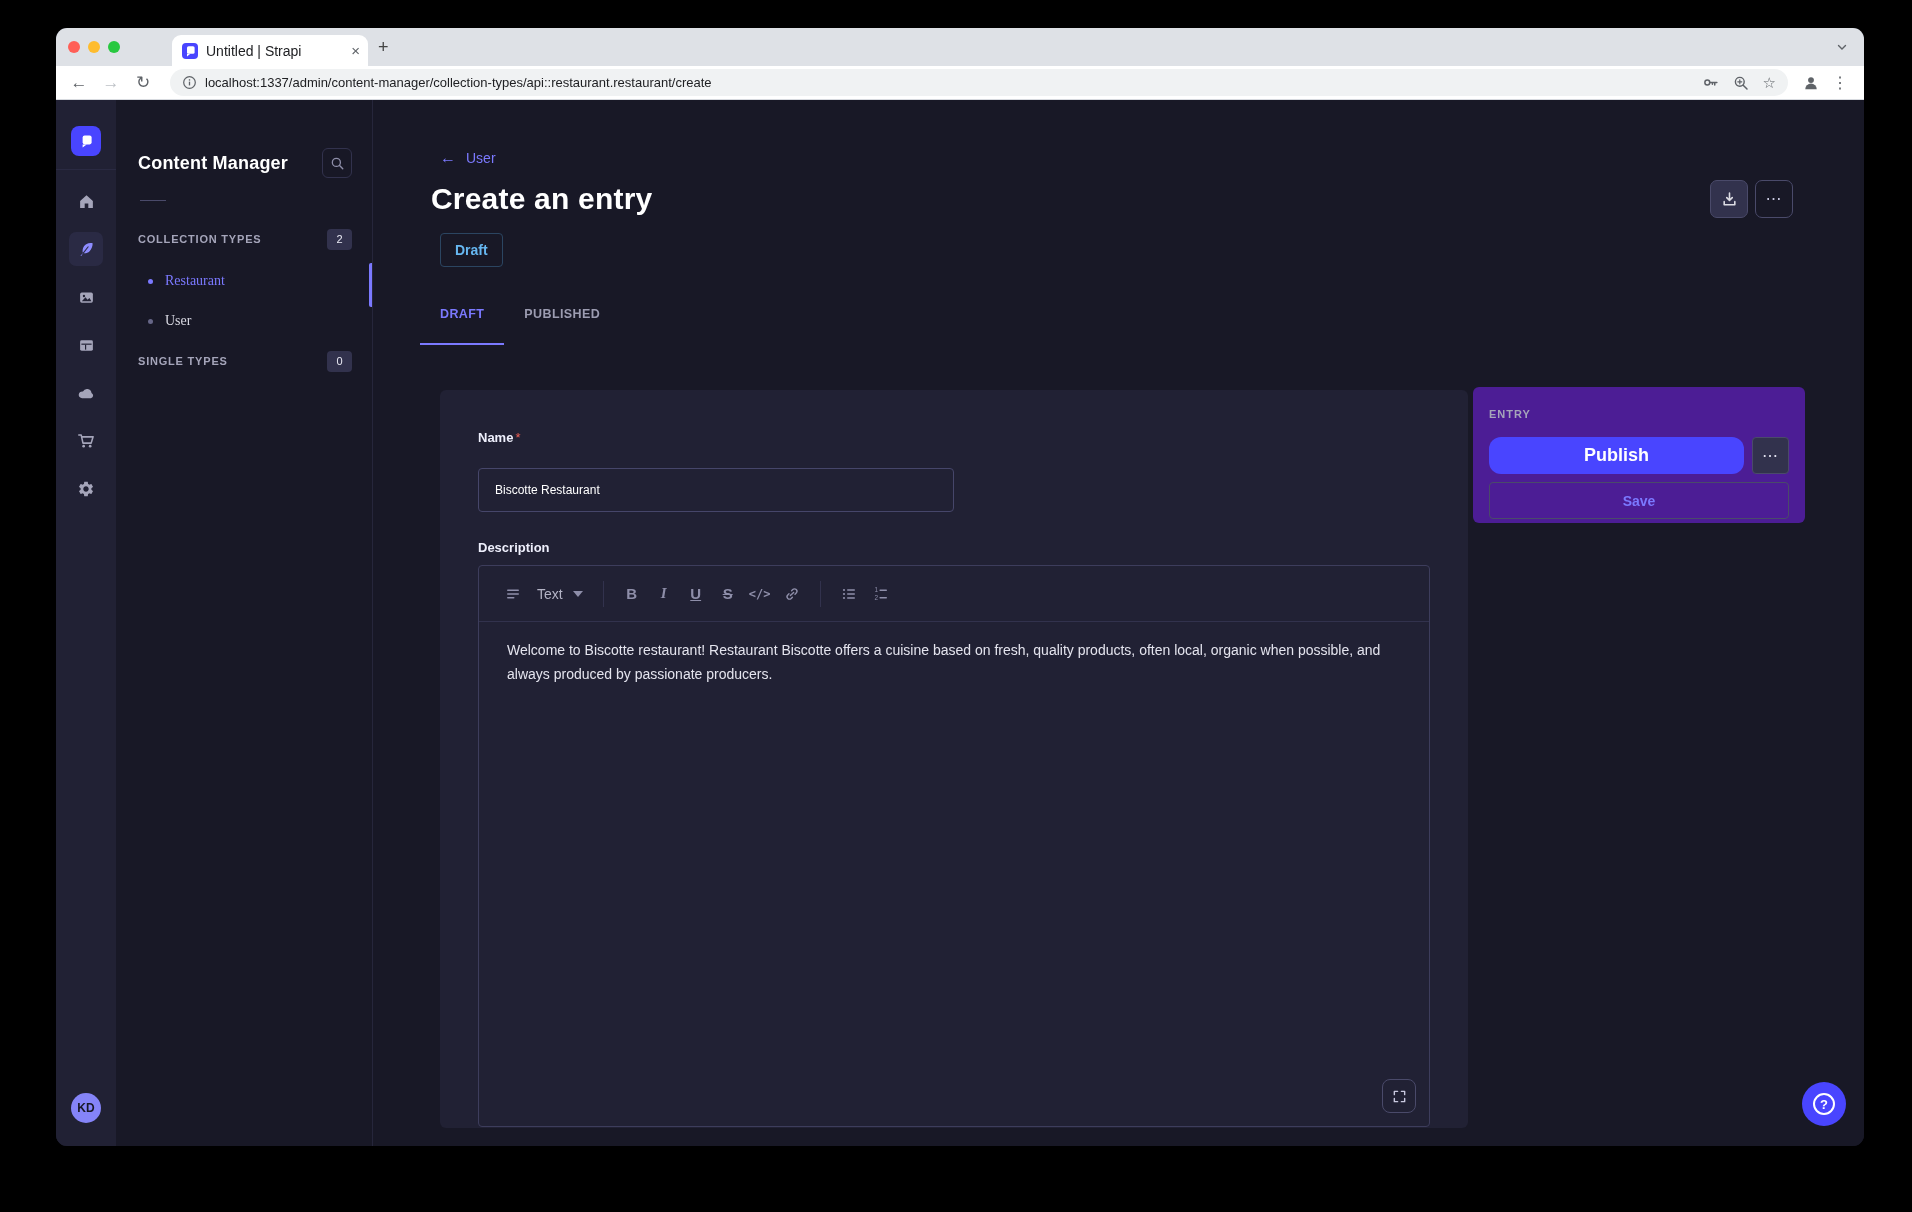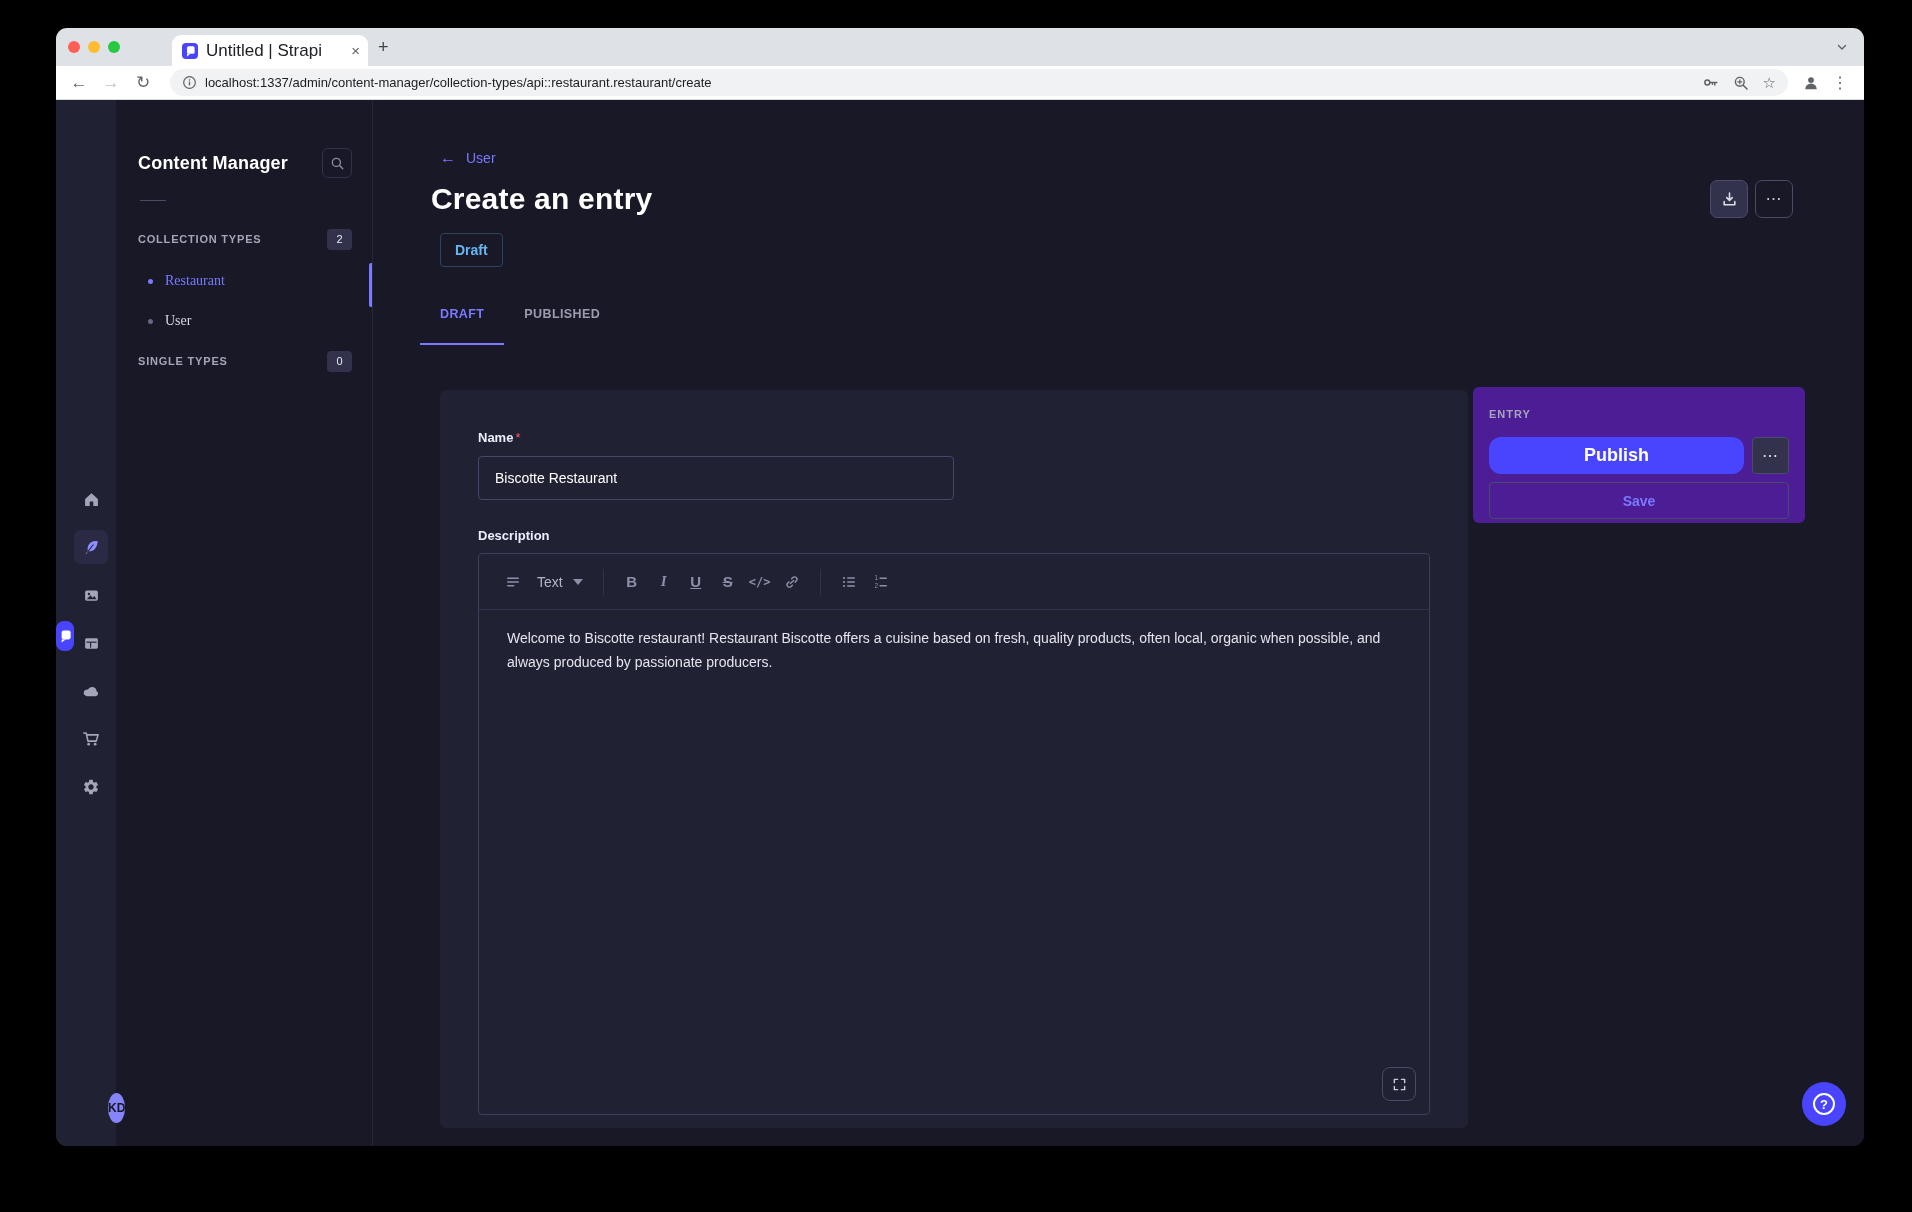--- a/index.html
+++ b/index.html
@@ -6,40 +6,40 @@
   html,body { width:1912px; height:1212px; background:#000; font-family:"Liberation Sans", sans-serif; -webkit-font-smoothing:antialiased; }
 
   .window { position:absolute; left:56px; top:28px; width:1808px; height:1118px; border-radius:11px; overflow:hidden; background:#181826; display:flex; flex-direction:column; }
 
   
   .tabstrip { height:38px; background:#DEE1E6; display:flex; align-items:center; flex:0 0 auto; position:relative; }
   .traffic { display:flex; gap:8px; margin-left:12px; }
   .light { width:12px; height:12px; border-radius:50%; }
   .light.red{ background:#FF5F57; } .light.yellow{ background:#FEBC2E; } .light.green{ background:#28C840; }
   .tab { margin-left:52px; align-self:flex-end; height:31px; width:196px; background:#FFFFFF; border-radius:9px 9px 0 0; display:flex; align-items:center; padding:0 8px 0 10px; gap:8px; }
-  .tab-title { flex:1; font-size:17px; color:#202124; white-space:nowrap; overflow:hidden; }
+  .tab-title { flex:1; font-size:14px; color:#202124; white-space:nowrap; overflow:hidden; }
   .tab-close { font-size:15px; color:#5F6368; cursor:default; line-height:1; }
   .newtab { margin-left:10px; font-size:18px; color:#444; }
   .tabsearch { margin-left:auto; margin-right:16px; color:#5F6368; display:flex; }
 
   .toolbar { height:34px; background:#FFFFFF; border-bottom:1px solid #D7DADF; display:flex; align-items:center; padding:0 10px; gap:6px; flex:0 0 auto; }
   .navbtn { width:26px; height:26px; display:flex; align-items:center; justify-content:center; font-size:17px; color:#5F6368; border-radius:50%; }
   .navbtn.disabled { color:#BDC1C6; }
   .omnibox { flex:1; height:27px; border-radius:14px; background:#F0F2F3; margin:0 8px; display:flex; align-items:center; padding:0 12px; gap:8px; }
   .omni-info { color:#5F6368; display:flex; }
   .omni-url { flex:1; font-size:13px; color:#202124; white-space:nowrap; overflow:hidden; }
   .omni-ic { color:#5F6368; display:flex; margin-left:6px; }
   .chrome-right { display:flex; align-items:center; gap:12px; margin-right:6px; color:#5F6368; }
   .menu-dots { font-size:16px; color:#5F6368; }
 
   
   .app { flex:1; display:flex; background:#181826; min-height:0; }
 
   
-  .rail { width:60px; background:#212134; display:flex; flex-direction:row; align-items:center; padding-top:26px; flex:0 0 auto; }
+  .rail { width:60px; background:#212134; display:flex; flex-direction:column; align-items:center; padding-top:26px; flex:0 0 auto; }
   .logo { width:30px; height:30px; border-radius:8px; background:#4945FF; display:flex; align-items:center; justify-content:center; }
   .rail-div { width:100%; height:1px; background:#2A2A42; margin-top:13px; }
   .rail-icons { display:flex; flex-direction:column; gap:14px; margin-top:14px; }
   .tile { width:34px; height:34px; border-radius:7px; display:flex; align-items:center; justify-content:center; color:#A5A5BA; }
   .tile.active { background:#2A2A44; color:#8E8CFF; }
   .rail-avatar { margin-top:auto; margin-bottom:23px; width:30px; height:30px; border-radius:50%; background:#8584F8; color:#181826; font-size:12px; font-weight:700; display:flex; align-items:center; justify-content:center; }
 
   
   .subnav { width:257px; border-right:1px solid #26263B; padding:48px 20px 0 22px; position:relative; flex:0 0 auto; }
   .subnav-head { display:flex; align-items:center; justify-content:space-between; }
@@ -68,21 +68,21 @@
   .icon-btn.ghost { background:transparent; border:1px solid #4A4A6A; color:#C9C9E0; }
   .more-glyph { font-size:16px; letter-spacing:1px; line-height:1; }
 
   .tabs { position:absolute; left:47px; top:203px; display:flex; }
   .tab-item { padding:4px 20px 22px; font-size:12.5px; font-weight:600; letter-spacing:.4px; color:#9C9CB1; }
   .tab-item.active { color:#7B79FF; border-bottom:2px solid #7B79FF; }
 
   .form-card { position:absolute; left:67px; top:290px; width:1028px; height:738px; background:#212134; border-radius:6px; padding:38px; }
   .field-label { font-size:13px; font-weight:600; color:#EEEFFC; }
   .req { color:#EE5E52; margin-left:2px; font-size:13px; }
-  .text-input { display:block; margin-top:10px; width:476px; height:44px; background:transparent; border:1px solid #46466A; border-radius:4px; color:#FFFFFF; font-size:14px; padding:0 16px; font-family:"Liberation Sans", sans-serif; outline:none; }
+  .text-input { display:block; margin-top:22px; width:476px; height:44px; background:transparent; border:1px solid #46466A; border-radius:4px; color:#FFFFFF; font-size:12px; padding:0 16px; font-family:"Liberation Sans", sans-serif; outline:none; }
   .desc-label { display:block; margin-top:28px; }
   .editor { margin-top:10px; border:1px solid #3D3D5C; border-radius:4px; height:562px; position:relative; display:flex; flex-direction:column; }
   .editor-toolbar { height:56px; border-bottom:1px solid #32324D; display:flex; align-items:center; padding:0 18px; color:#8E8EA9; flex:0 0 auto;text-align:center; }
   .tb-btn { width:32px; height:32px; display:flex; align-items:center; justify-content:center; border-radius:4px; color:#8E8EA9; }
   .tb-text { font-size:14px; color:#B3B3C5; display:flex; align-items:center; gap:10px; padding:0 8px; }
   .caret { width:0; height:0; border-left:5px solid transparent; border-right:5px solid transparent; border-top:6px solid #8E8EA9; }
   .tb-sep { width:1px; height:26px; background:#32324D; margin:0 12px; }
   .tb-letter { font-size:15px; font-weight:700; }
   .tb-letter.i { font-style:italic; font-family:"Liberation Serif", serif; font-weight:600; }
   .tb-letter.u { text-decoration:underline; font-weight:600; }

